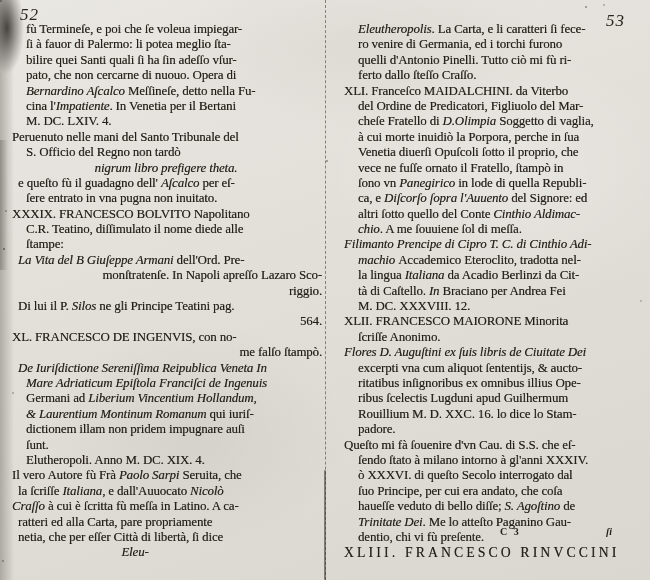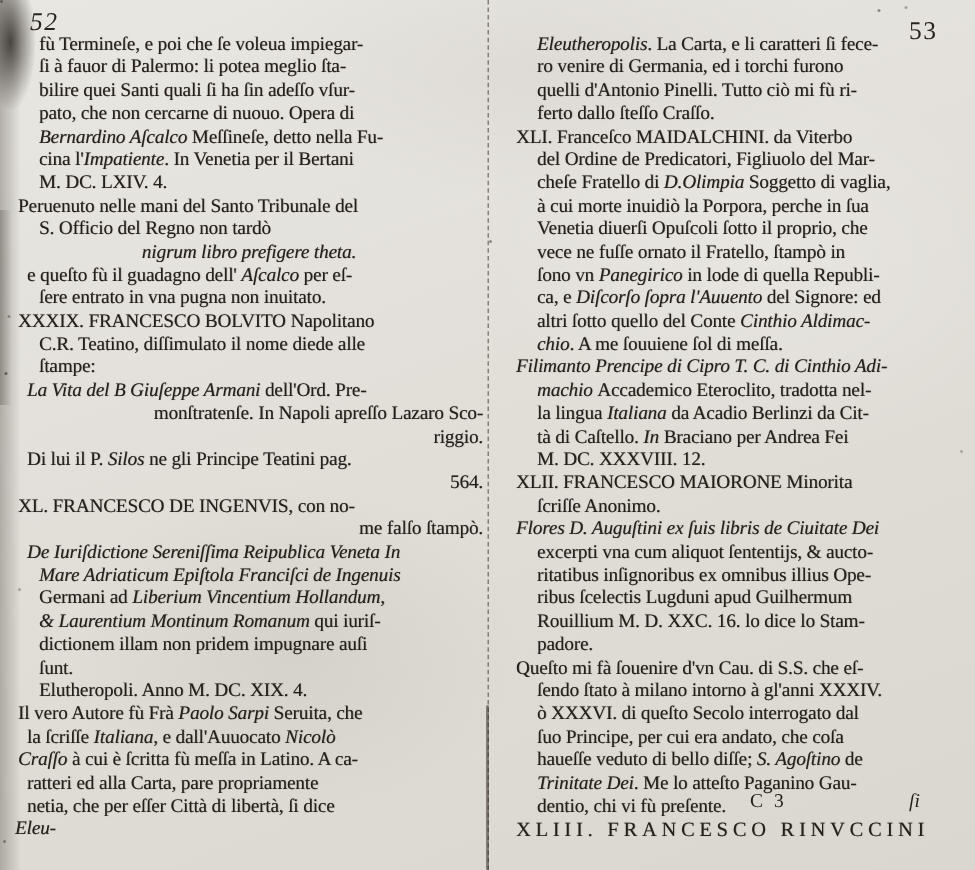--- a/index.html
+++ b/index.html
@@ -35,38 +35,38 @@
   .divider{
     position:absolute;left:325px;top:0;height:580px;width:0;
     border-left:1px dashed rgba(72,64,55,0.60);
   }
   .divider-dark{
     position:absolute;left:324px;top:470px;height:110px;width:2px;
     background:rgba(55,48,40,0.55);border-radius:2px;
   }
   .pagenum{position:absolute;font-size:17px;letter-spacing:1px;color:#2a241e;}
   .pagenum.left{left:20px;top:5px;font-style:italic;}
-  .pagenum.right{left:606px;top:11px;}
+  .pagenum.right{left:606px;top:11px;font-style:italic;}
   .col{position:absolute;top:22px;}
   .col-left{left:10px;width:312px;}
   .col-right{left:342px;width:304px;}
   .line{
     white-space:nowrap;height:15.4px;line-height:15.4px;font-size:12.8px;
     letter-spacing:-0.1px;
     text-shadow:0.3px 0.3px 0.5px rgba(40,32,25,0.55);
   }
   .line.f{margin-left:2px;}
   .line.is{margin-left:8px;}
   .line.i1{margin-left:16px;}
   .line.i2{margin-left:27px;text-align:right;}
   .line.c{text-align:center;margin-left:0;}
-  .line.r{text-align:left;margin-right:62px;}
+  .line.r{text-align:center;margin-right:62px;}
   .it{font-style:italic;}
   .sp{letter-spacing:3.2px;font-size:13.6px;}
-  .sigrow{position:absolute;left:342px;top:526px;width:304px;height:16px;font-size:13px;}
+  .sigrow{position:absolute;left:342px;top:526px;width:304px;height:16px;font-size:10px;font-weight:bold;}
   .sig-c{position:absolute;left:158px;letter-spacing:2px;}
   .sig-f{position:absolute;left:264px;font-style:italic;}
 </style>
 </head>
 <body>
 
 <div class="page">
   <div class="gutter-shadow"></div>
   <div class="corner-blot"></div>
   <div class="edge-smudge"></div>

